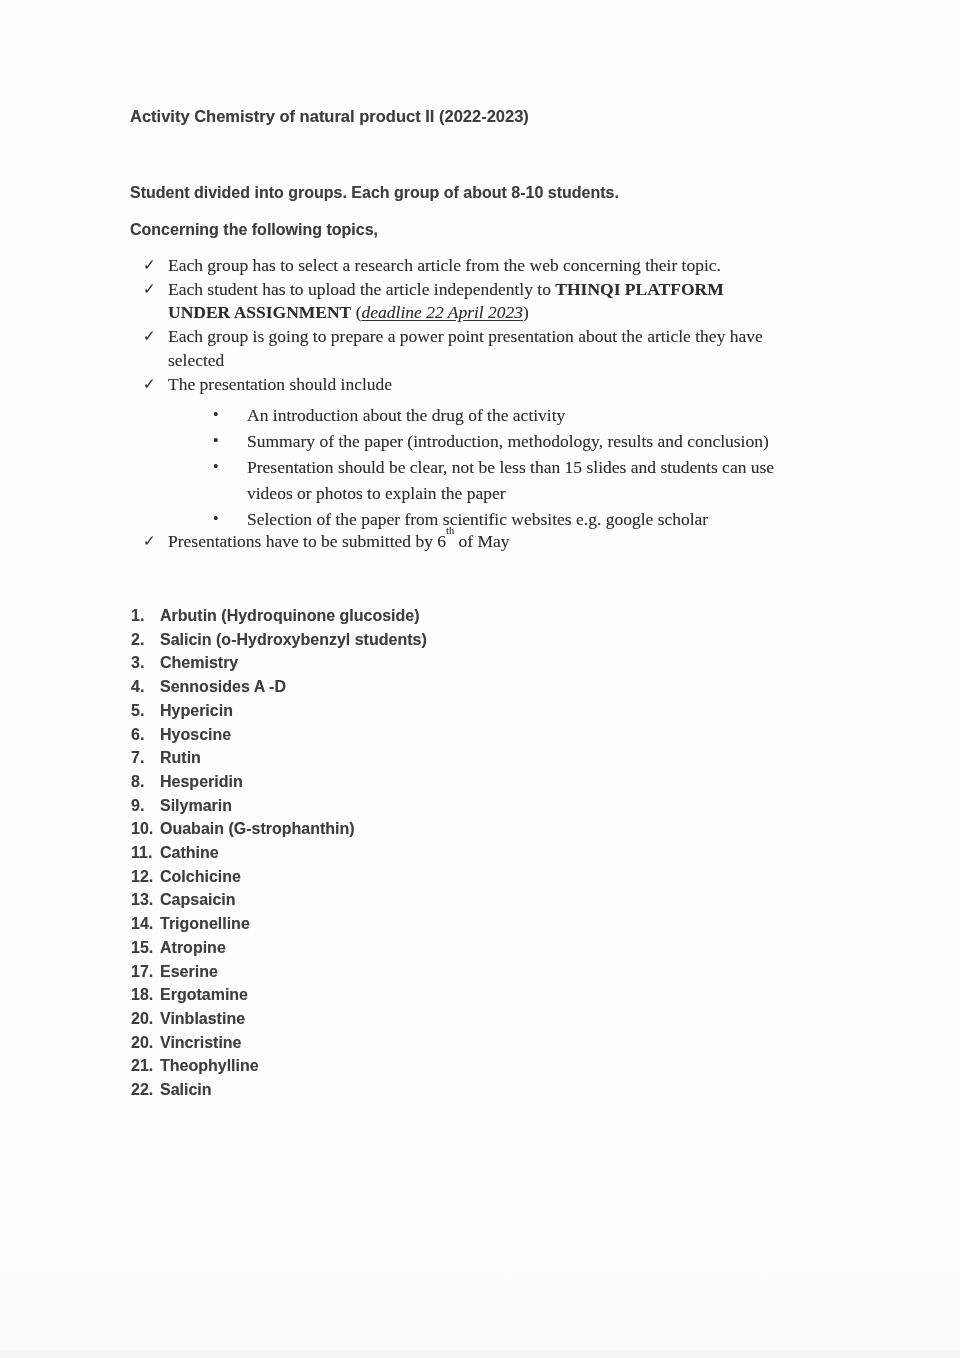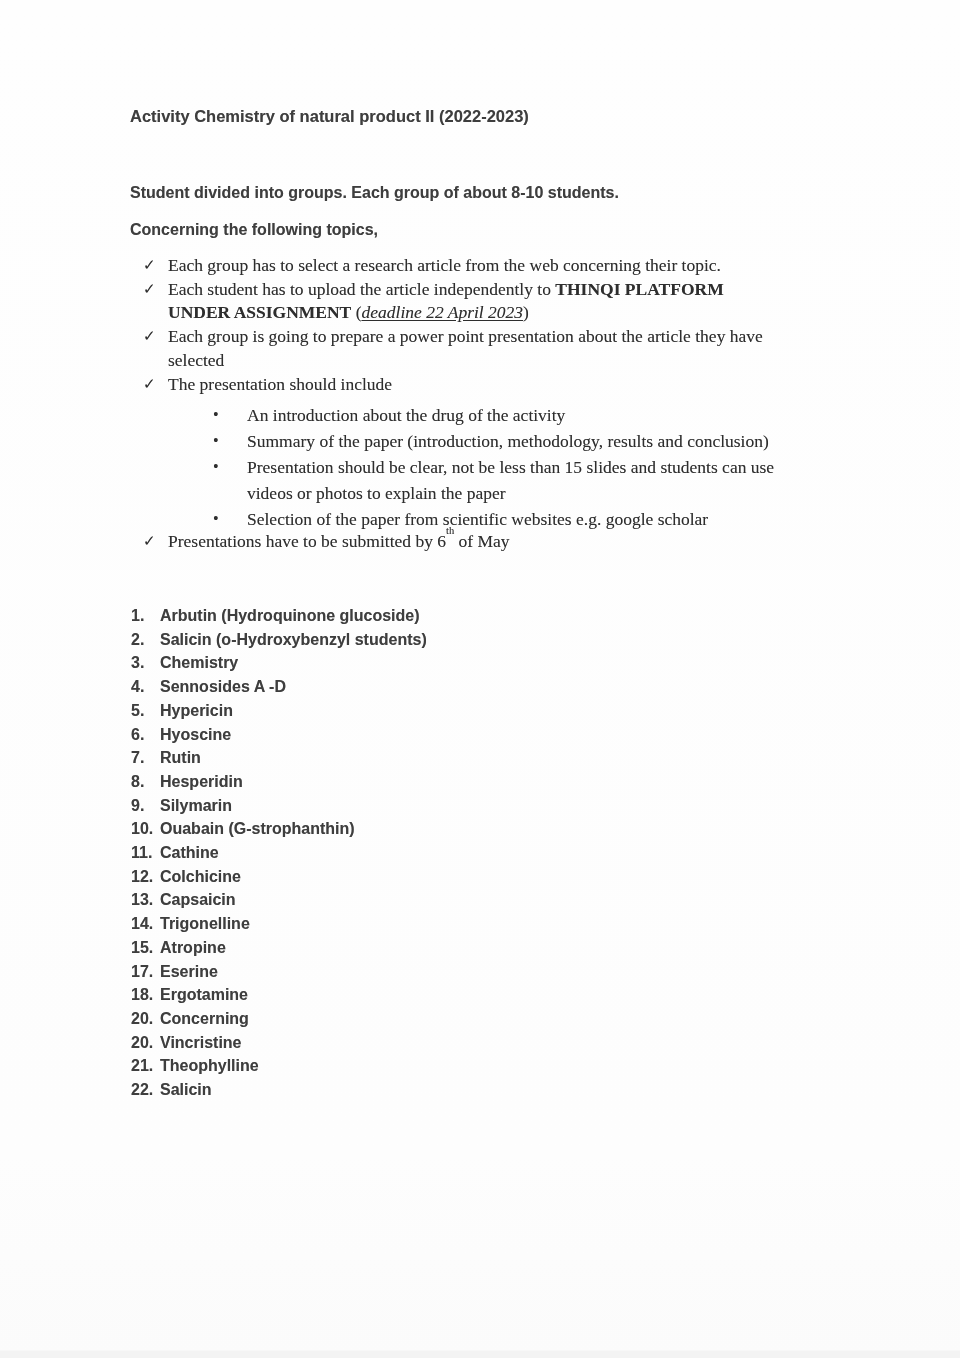--- a/index.html
+++ b/index.html
@@ -248,21 +248,21 @@
     <div class="topic-row">
         <span class="topic-number">17.</span>
         <span class="topic-label">Eserine</span>
       </div>
     <div class="topic-row">
         <span class="topic-number">18.</span>
         <span class="topic-label">Ergotamine</span>
       </div>
     <div class="topic-row">
         <span class="topic-number">20.</span>
-        <span class="topic-label">Concerning</span>
+        <span class="topic-label">Vinblastine</span>
       </div>
     <div class="topic-row">
         <span class="topic-number">20.</span>
         <span class="topic-label">Vincristine</span>
       </div>
     <div class="topic-row">
         <span class="topic-number">21.</span>
         <span class="topic-label">Theophylline</span>
       </div>
     <div class="topic-row">

